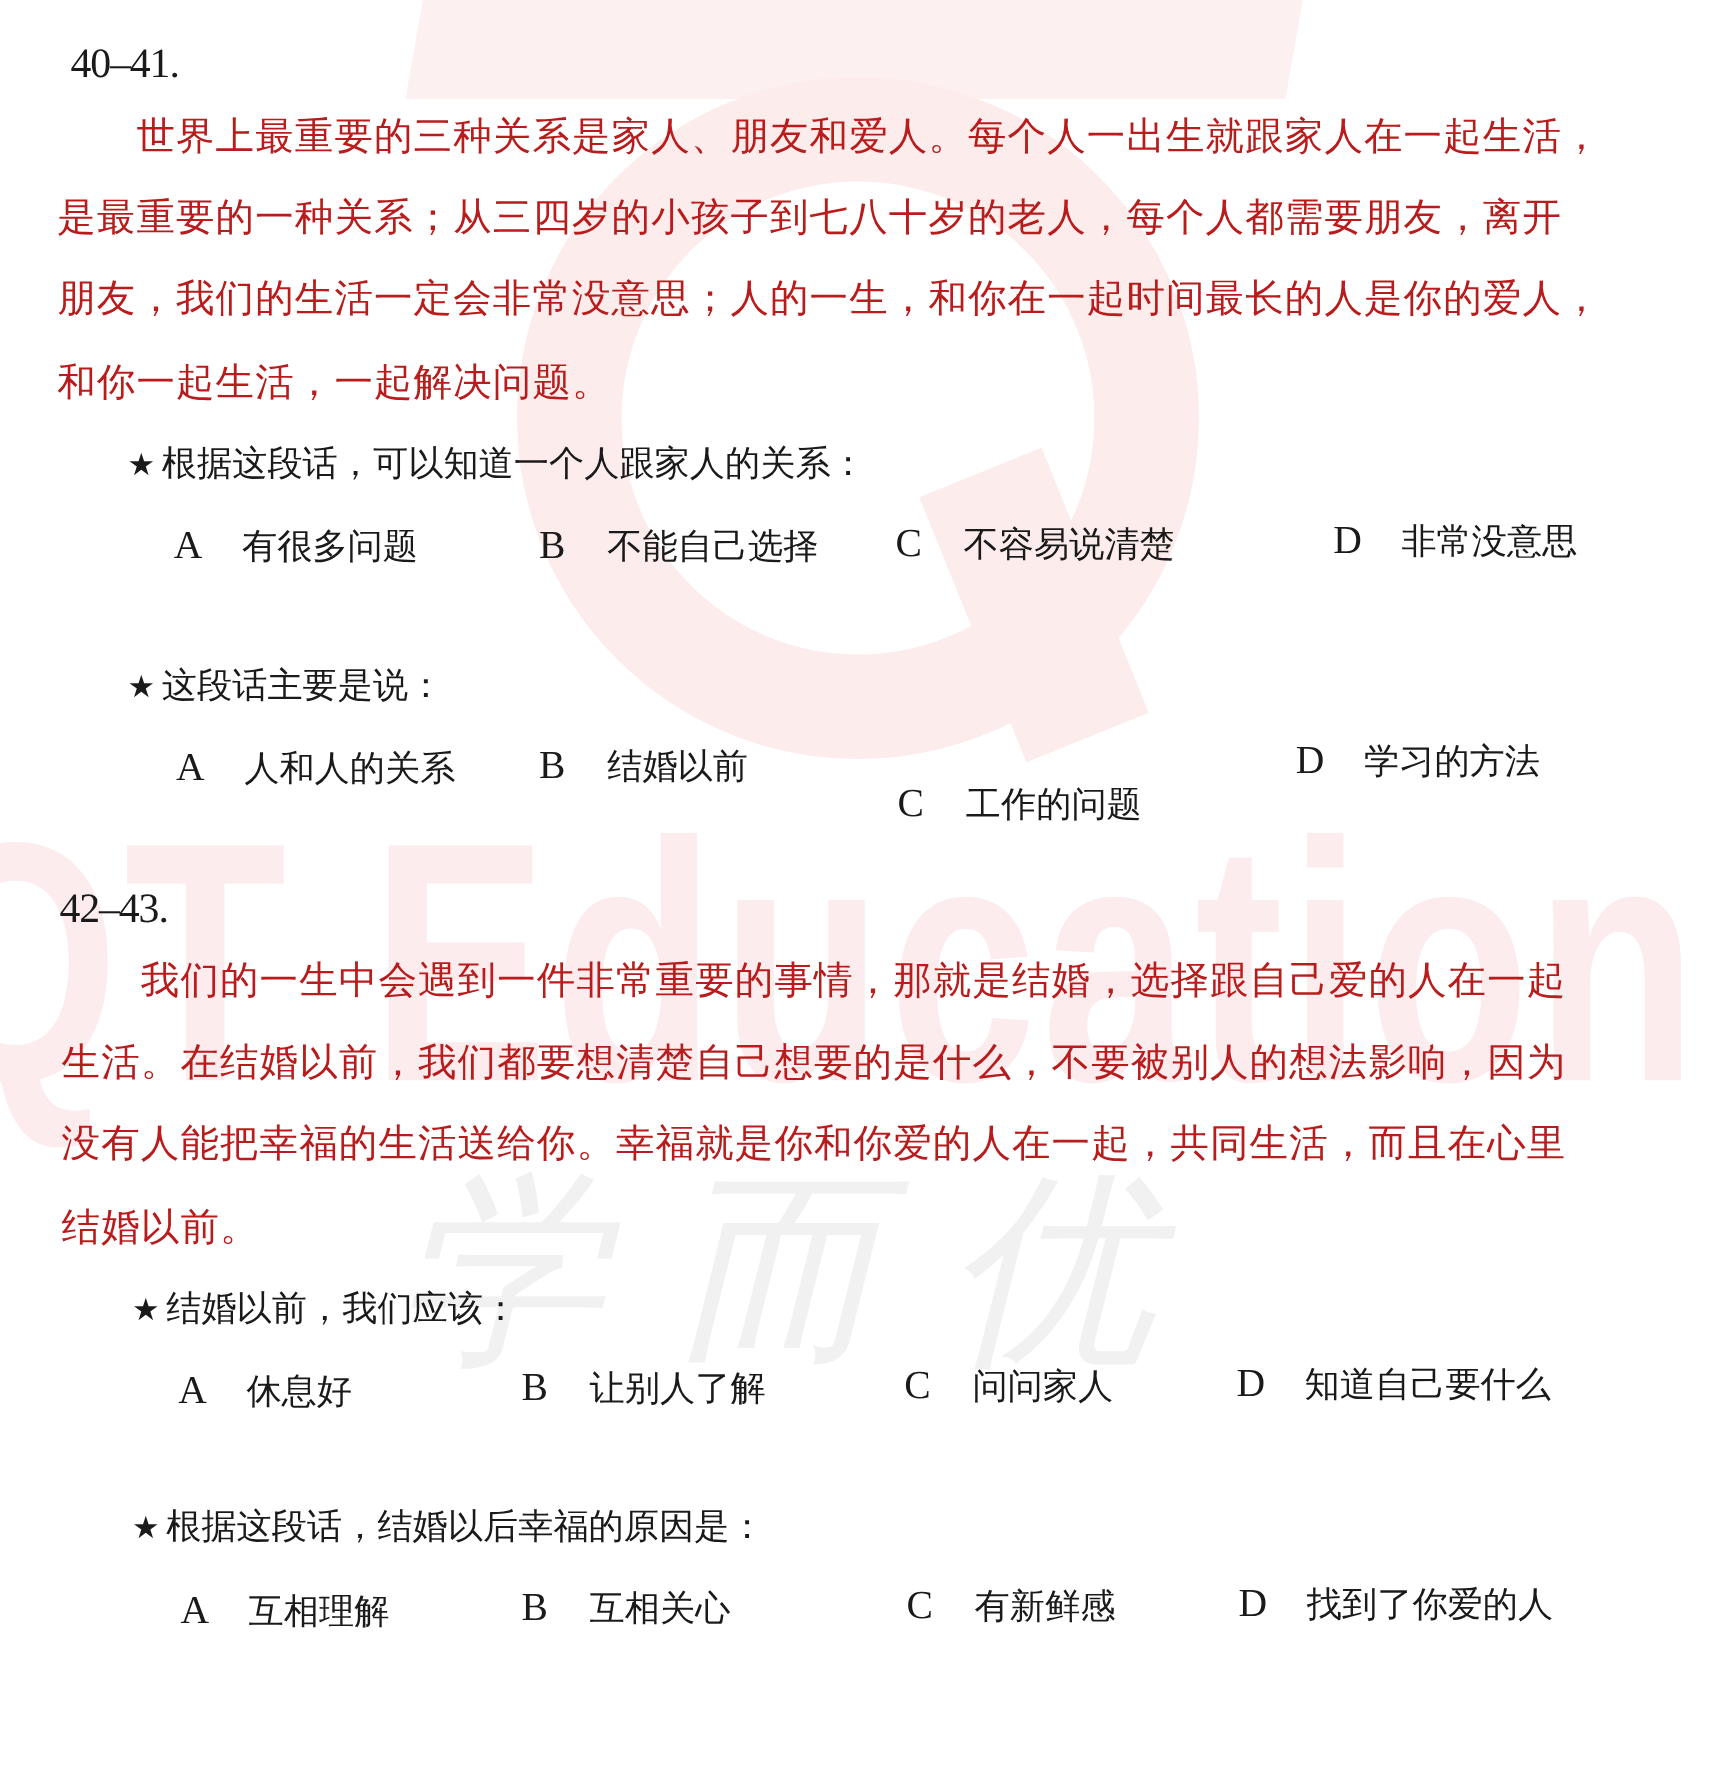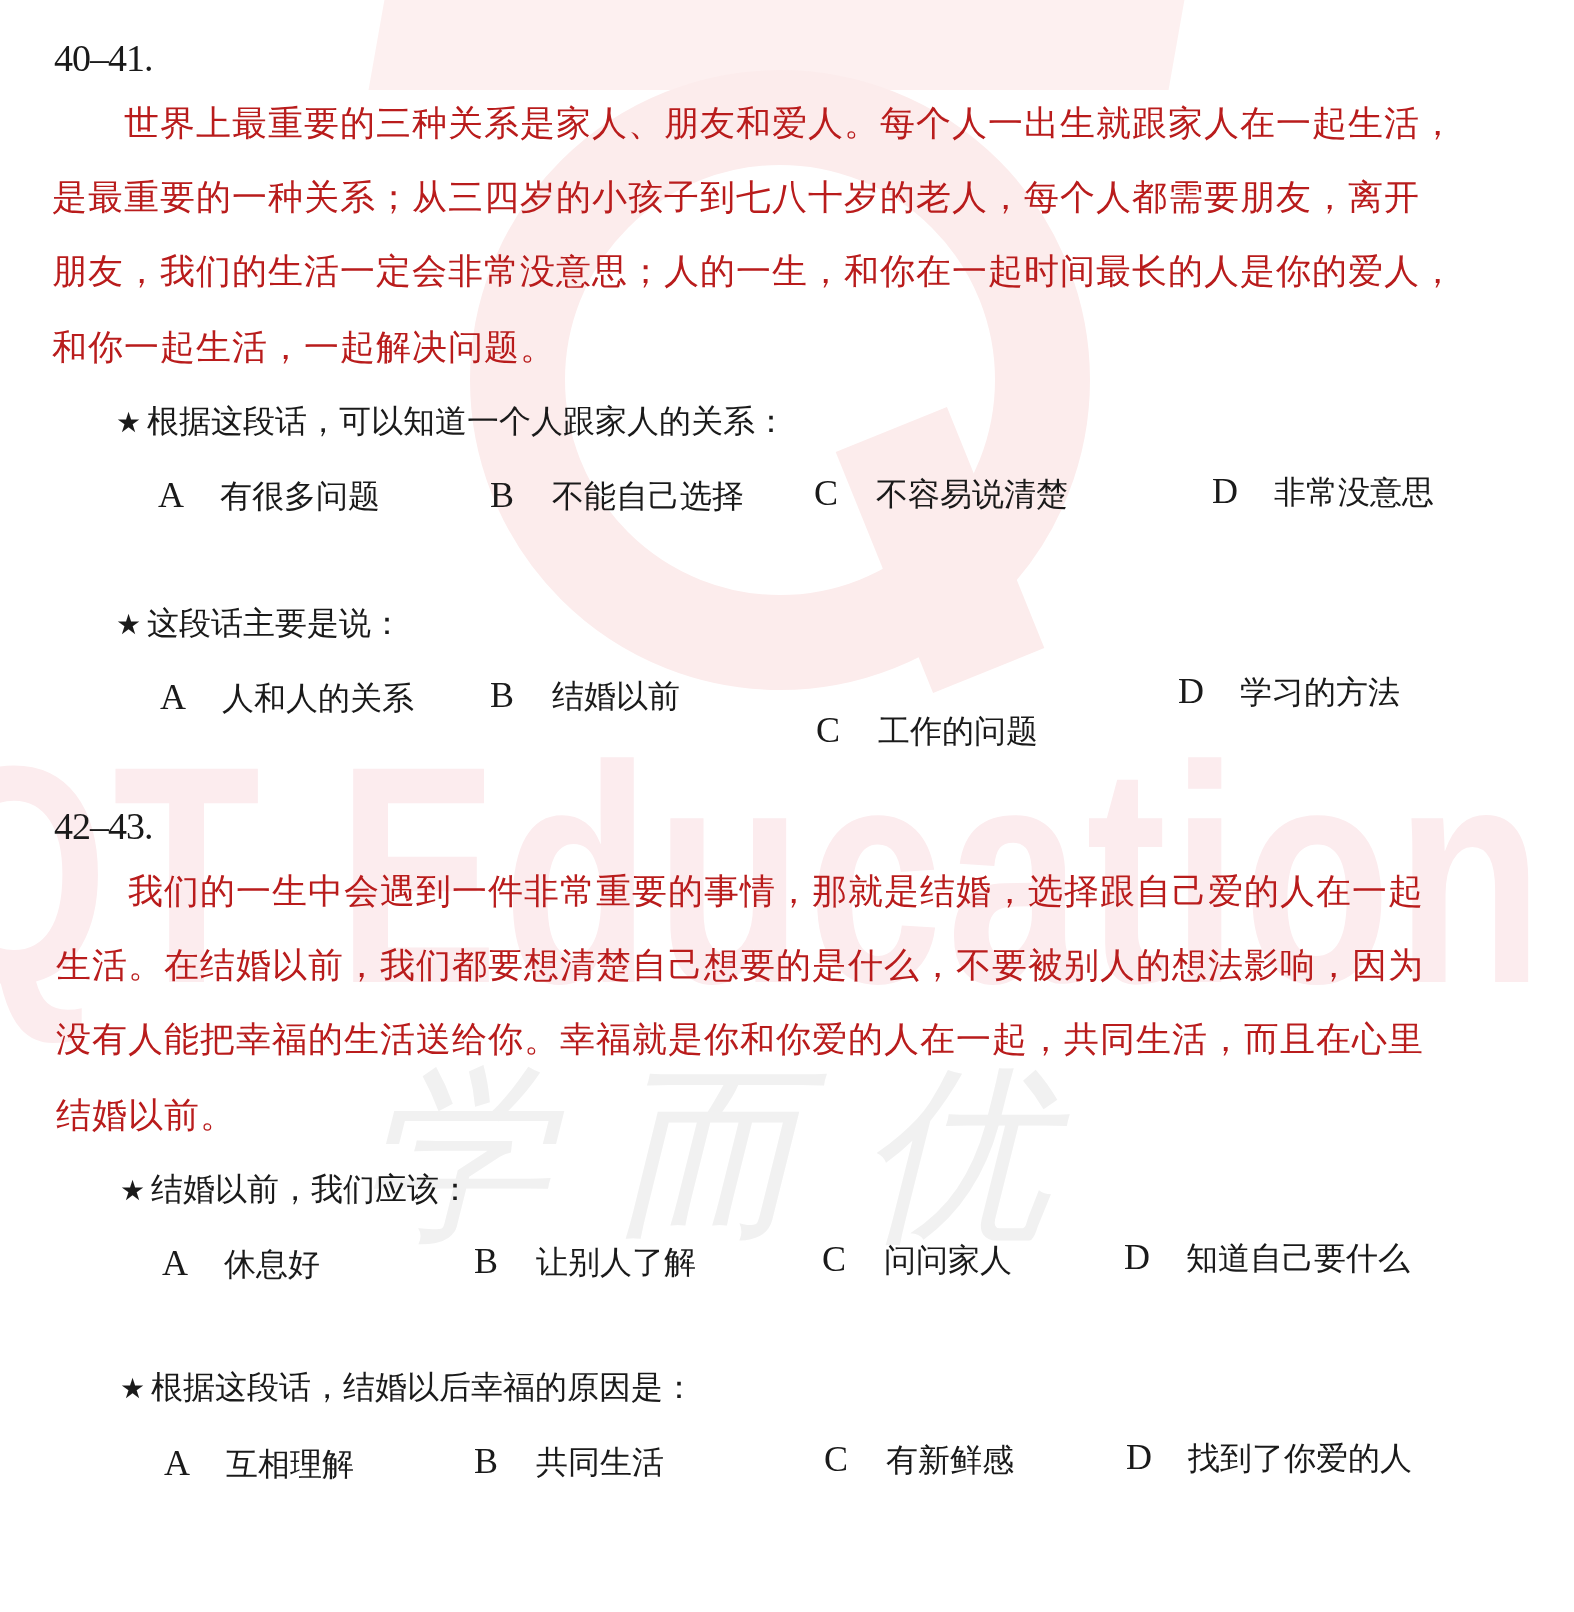--- a/index.html
+++ b/index.html
@@ -55,21 +55,21 @@
   <div class="wm-logo-cap"></div>
   <div class="wm-logo-ring"></div>
   <div class="wm-logo-tail"></div>
   <div class="wm-edu">QT Education</div>
   <div class="wm-cn">学而优</div>
 </div>
 
 <div class="content">
 
   <section>
-    <div class="num" style="left:54px; top:36px;">40–41.</div>
+    <div class="num" style="left:64px; top:36px;">40–41.</div>
 
     <div>
       <div class="para-line" style="left:124px; top:100px;">世界上最重要的三种关系是家人、朋友和爱人。每个人一出生就跟家人在一起生活，</div>
       <div class="para-line" style="left:52px; top:174px;text-align:center;">是最重要的一种关系；从三四岁的小孩子到七八十岁的老人，每个人都需要朋友，离开</div>
       <div class="para-line" style="left:52px; top:248px;">朋友，我们的生活一定会非常没意思；人的一生，和你在一起时间最长的人是你的爱人，</div>
       <div class="para-line" style="left:52px; top:324px;">和你一起生活，一起解决问题。</div>
     </div>
 
     <div class="question" style="left:116px; top:400px;">
       <span class="star">★</span><span>根据这段话，可以知道一个人跟家人的关系：</span>
@@ -110,18 +110,18 @@
       <div class="option" style="left:474px; top:1240px;"><span class="opt-letter">B</span><span>让别人了解</span></div>
       <div class="option" style="left:822px; top:1238px;"><span class="opt-letter">C</span><span>问问家人</span></div>
       <div class="option" style="left:1124px; top:1236px;"><span class="opt-letter">D</span><span>知道自己要什么</span></div>
     </div>
 
     <div class="question" style="left:120px; top:1366px;">
       <span class="star">★</span><span>根据这段话，结婚以后幸福的原因是：</span>
     </div>
     <div>
       <div class="option" style="left:164px; top:1442px;"><span class="opt-letter">A</span><span>互相理解</span></div>
-      <div class="option" style="left:474px; top:1440px;"><span class="opt-letter">B</span><span>共同生活</span></div>
+      <div class="option" style="left:474px; top:1440px;"><span class="opt-letter">B</span><span>互相关心</span></div>
       <div class="option" style="left:824px; top:1438px;"><span class="opt-letter">C</span><span>有新鲜感</span></div>
       <div class="option" style="left:1126px; top:1436px;"><span class="opt-letter">D</span><span>找到了你爱的人</span></div>
     </div>
   </section>
 </div>
 
 </body></html>

